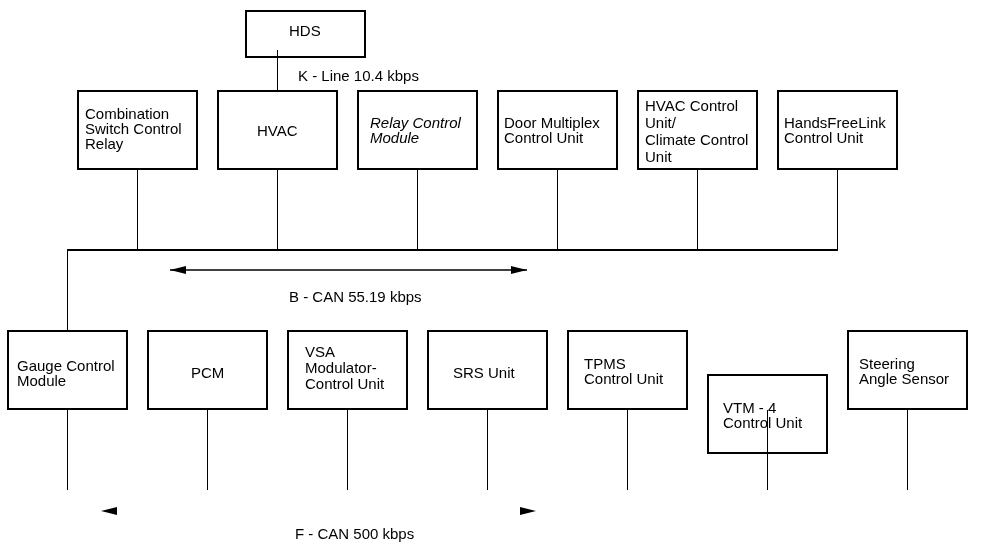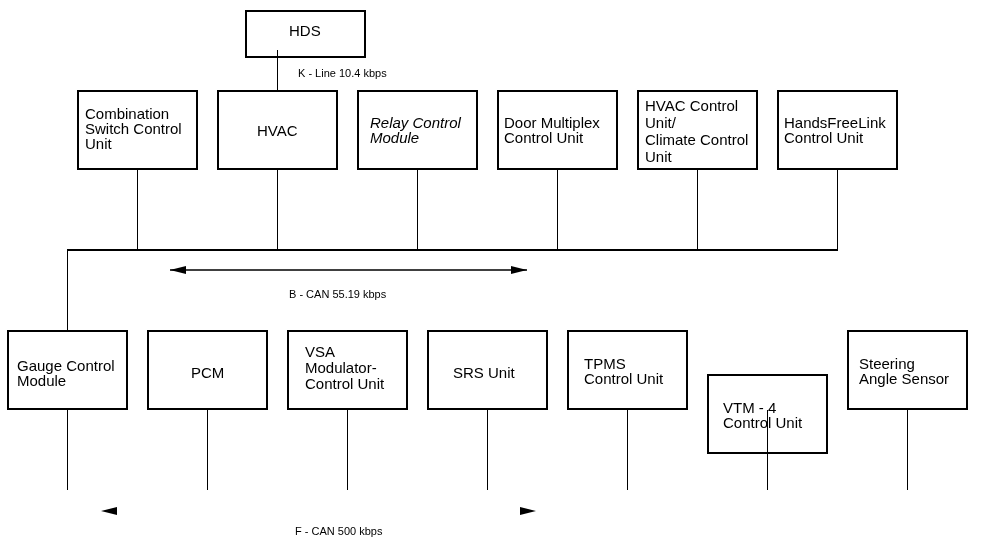--- a/index.html
+++ b/index.html
@@ -3,36 +3,36 @@
 <meta charset="utf-8">
 <style>
   html, body { margin:0; padding:0; background:#fff; }
   body { width:992px; height:554px; position:relative; overflow:hidden;
          font-family:"Liberation Sans", "DejaVu Sans", sans-serif; color:#000; }
   .box { position:absolute; box-sizing:border-box; border:2px solid #000; background:#fff;
          width:121px; height:80px; font-size:15px; line-height:15px; }
   .box span { position:absolute; white-space:pre-line; }
   .hline { position:absolute; height:2px; background:#000; }
   .vline { position:absolute; width:1px; background:#000; }
-  .label { position:absolute; font-size:11px; white-space:nowrap; }
+  .label { position:absolute; font-size:15px; white-space:nowrap; }
   svg { position:absolute; left:0; top:0; }
 </style>
 </head>
 <body>
 
 <div class="box" style="left:217px;top:10px;height:48px;width:121px;margin-left:28px;">
   <span style="left:42px;top:11px;">HDS</span>
 </div>
 <div class="vline" style="left:277px;top:50px;height:40px;"></div>
 <div class="label" style="left:298px;top:67px;">K - Line 10.4 kbps</div>
 
 <div class="box" style="left:77px;top:90px;">
   <span style="left:6px;top:14px;">Combination
 Switch Control
-Unit</span>
+Relay</span>
 </div>
 <div class="box" style="left:217px;top:90px;">
   <span style="left:38px;top:31px;">HVAC</span>
 </div>
 <div class="box" style="left:357px;top:90px;font-style:italic;">
   <span style="left:11px;top:23px;">Relay Control
 Module</span>
 </div>
 <div class="box" style="left:497px;top:90px;">
   <span style="left:5px;top:23px;">Door Multiplex

